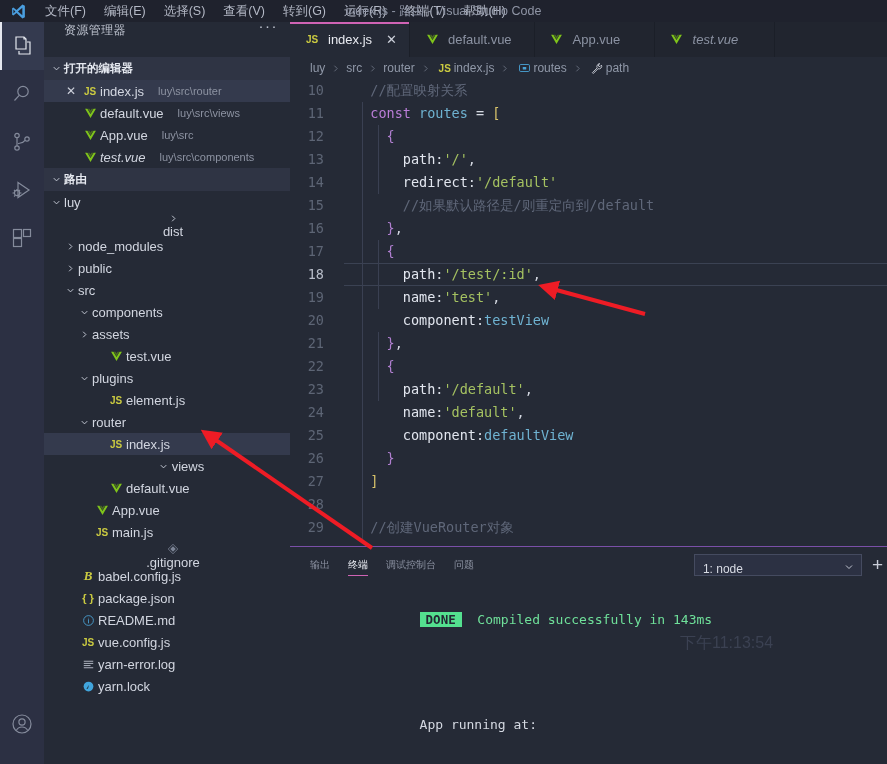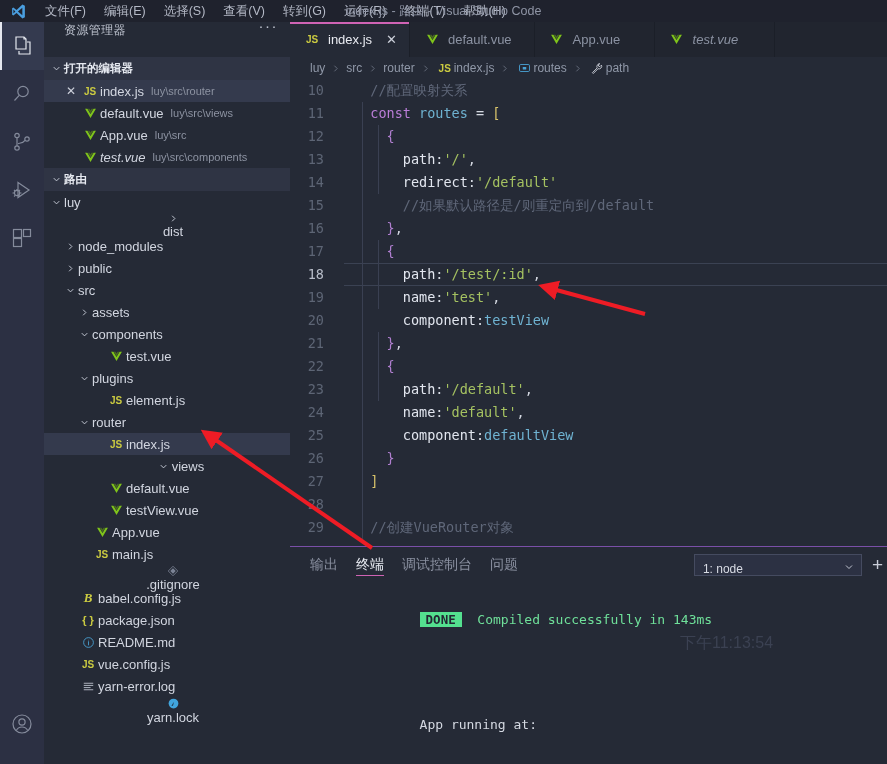--- a/index.html
+++ b/index.html
@@ -133,21 +133,21 @@
   .js-ic { color: #cbcb41; font-family: "Liberation Sans", sans-serif; font-size: 10px; font-weight: bold; }
   .vue-ic { color: #7fc41b; }
   .json-ic { color: #cbcb41; font-size: 11px; }
   .md-ic { color: #4aa3d6; }
   .git-ic { color: #7c8496; }
   .log-ic { color: #c3c8d4; }
   .yarn-ic { color: #41a5dd; }
   .babel-ic { color: #cbcb41; font-style: italic; font-family: "Liberation Serif", serif; font-size: 13px;}
   .fname { color: #d2d6e0; font-size: 13px; }
   .fname.italic { font-style: italic; }
-  .fdesc { color: #8d93a2; font-size: 11px; margin-left: 7px; }
+  .fdesc { color: #8d93a2; font-size: 11px; margin-left: 14px; }
 
   
   .editorgroup { flex: 1; display: flex; flex-direction: column; min-width: 0; background: #252a36; }
 
   .tabsbar {
     height: 35px; min-height: 35px;
     display: flex;
     background: #21252f;
   }
   .tab {
@@ -240,21 +240,21 @@
     border-top: 1px solid #7a4fa8;
     display: flex; flex-direction: column;
   }
   .panel-head {
     height: 35px; min-height: 35px;
     display: flex; align-items: center;
     padding-left: 20px;
     gap: 18px;
   }
   .ptab {
-    font-size: 14px;
+    font-size: 10px;
     color: #8a90a0;
     position: relative;
     height: 35px;
     display: flex; align-items: center;
     cursor: pointer;
     white-space: nowrap;
   }
   .ptab.active { color: #e7eaf1; }
   .ptab.active::after {
     content: ""; position: absolute; left: 0; right: 0; bottom: 6px; height: 1.5px;
@@ -487,32 +487,32 @@
             <span class="chev">
               <svg width="11" height="11" viewBox="0 0 16 16" fill="none" stroke="currentColor" stroke-width="1.4">
                 <path d="M4 6l4 4 4-4"></path>
               </svg>
             </span>
             <span class="fname">src</span>
           </div>
           <div class="row" style="padding-left: 32px;">
             <span class="chev">
               <svg width="11" height="11" viewBox="0 0 16 16" fill="none" stroke="currentColor" stroke-width="1.4">
+                <path d="M4 6l4 4 4-4"></path>
+              </svg>
+            </span>
+            <span class="fname">components</span>
+          </div>
+          <div class="row" style="padding-left: 32px;">
+            <span class="chev">
+              <svg width="11" height="11" viewBox="0 0 16 16" fill="none" stroke="currentColor" stroke-width="1.4">
                 <path d="M6 4l4 4-4 4"></path>
               </svg>
             </span>
             <span class="fname">assets</span>
-          </div>
-          <div class="row" style="padding-left: 32px;">
-            <span class="chev">
-              <svg width="11" height="11" viewBox="0 0 16 16" fill="none" stroke="currentColor" stroke-width="1.4">
-                <path d="M4 6l4 4 4-4"></path>
-              </svg>
-            </span>
-            <span class="fname">components</span>
           </div>
           <div class="row" style="padding-left: 46px;">
             <span class="chev"></span>
             <span class="ficon vue-ic">
               <svg width="13" height="13" viewBox="0 0 24 24">
                 <path d="M2 3h4.2L12 13 17.8 3H22L12 20.5z" fill="#7fc41b"></path>
                 <path d="M7 3h3L12 6.6 14 3h3l-5 8.6z" fill="#4a6b20"></path>
               </svg>
             </span>
             <span class="fname">test.vue</span>
@@ -553,30 +553,20 @@
           </div>
           <div class="row" style="padding-left: 46px;">
             <span class="chev"></span>
             <span class="ficon vue-ic">
               <svg width="13" height="13" viewBox="0 0 24 24">
                 <path d="M2 3h4.2L12 13 17.8 3H22L12 20.5z" fill="#7fc41b"></path>
                 <path d="M7 3h3L12 6.6 14 3h3l-5 8.6z" fill="#4a6b20"></path>
               </svg>
             </span>
             <span class="fname">default.vue</span>
-          </div>
-          <div class="row" style="padding-left: 46px;">
-            <span class="chev"></span>
-            <span class="ficon vue-ic">
-              <svg width="13" height="13" viewBox="0 0 24 24">
-                <path d="M2 3h4.2L12 13 17.8 3H22L12 20.5z" fill="#7fc41b"></path>
-                <path d="M7 3h3L12 6.6 14 3h3l-5 8.6z" fill="#4a6b20"></path>
-              </svg>
-            </span>
-            <span class="fname">testView.vue</span>
           </div>
           <div class="row" style="padding-left: 32px;">
             <span class="chev"></span>
             <span class="ficon vue-ic">
               <svg width="13" height="13" viewBox="0 0 24 24">
                 <path d="M2 3h4.2L12 13 17.8 3H22L12 20.5z" fill="#7fc41b"></path>
                 <path d="M7 3h3L12 6.6 14 3h3l-5 8.6z" fill="#4a6b20"></path>
               </svg>
             </span>
             <span class="fname">App.vue</span>
@@ -624,21 +614,21 @@
           </div>
           <div class="row" style="padding-left: 18px;">
             <span class="chev"></span>
             <span class="ficon log-ic">
               <svg width="13" height="13" viewBox="0 0 24 24" stroke="#c3c8d4" stroke-width="1.6" stroke-linecap="round">
                 <path d="M4 6h16M4 10h16M4 14h11M4 18h16"></path>
               </svg>
             </span>
             <span class="fname">yarn-error.log</span>
           </div>
-          <div class="row" style="padding-left: 18px; flex-direction: column;">
+          <div class="row" style="padding-left: 18px;">
             <span class="chev"></span>
             <span class="ficon yarn-ic">
               <svg width="13" height="13" viewBox="0 0 24 24">
                 <circle cx="12" cy="12" r="9" fill="#41a5dd"></circle>
                 <path d="M8 16c2-1.5 3-4 3.5-7 1 2 .5 5.5-1 7z" fill="#1b2230"></path>
               </svg>
             </span>
             <span class="fname">yarn.lock</span>
           </div>
         </div>

